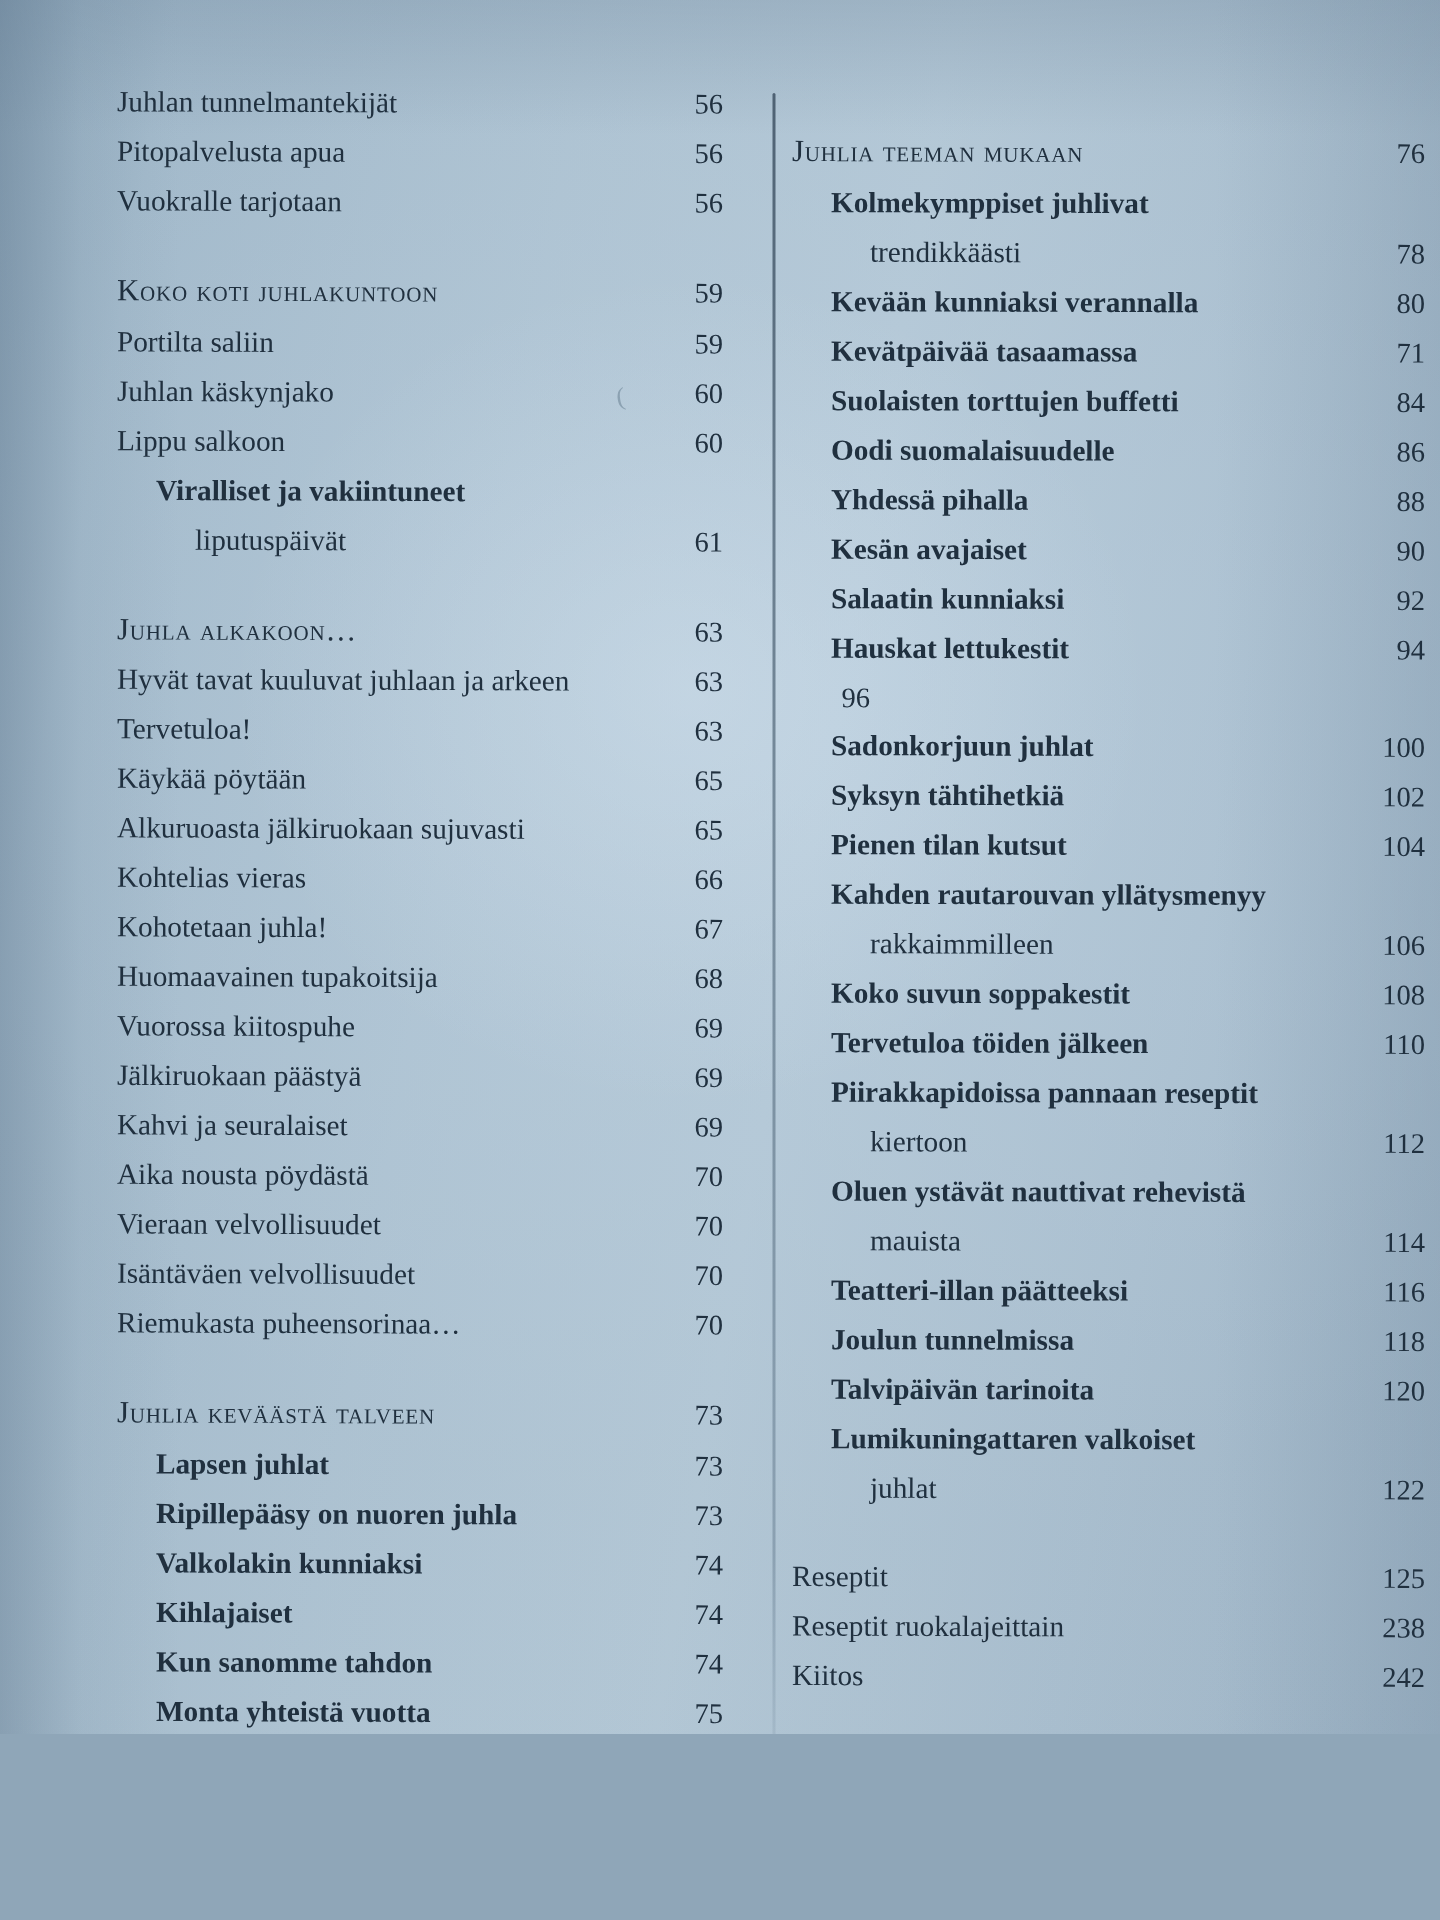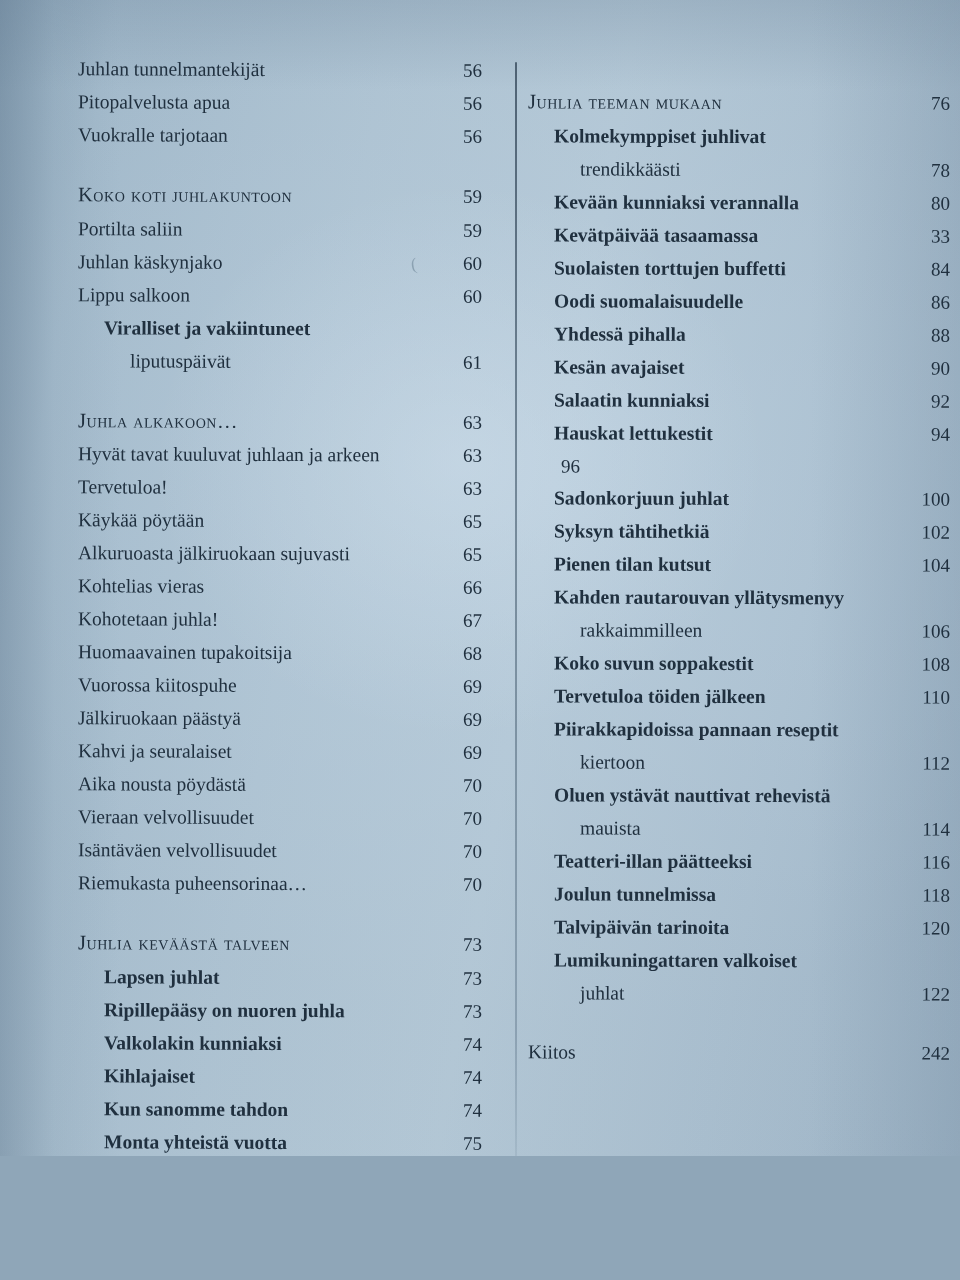--- a/index.html
+++ b/index.html
@@ -308,21 +308,21 @@
         <div class="entry indent2">
           <span class="label">trendikkäästi</span>
           <span class="pg">78</span>
         </div>
         <div class="entry indent1">
           <span class="label">Kevään kunniaksi verannalla</span>
           <span class="pg">80</span>
         </div>
         <div class="entry indent1">
           <span class="label">Kevätpäivää tasaamassa</span>
-          <span class="pg">33</span>
+          <span class="pg">71</span>
         </div>
         <div class="entry indent1">
           <span class="label">Suolaisten torttujen buffetti</span>
           <span class="pg">84</span>
         </div>
         <div class="entry indent1">
           <span class="label">Oodi suomalaisuudelle</span>
           <span class="pg">86</span>
         </div>
         <div class="entry indent1">
@@ -402,20 +402,28 @@
         </div>
         <div class="entry indent1 noPage">
           <span class="label">Lumikuningattaren valkoiset</span>
           <span class="pg"></span>
         </div>
         <div class="entry indent2">
           <span class="label">juhlat</span>
           <span class="pg">122</span>
         </div>
         <div class="gap"></div>
+        <div class="entry">
+          <span class="label">Reseptit</span>
+          <span class="pg">125</span>
+        </div>
+        <div class="entry">
+          <span class="label">Reseptit ruokalajeittain</span>
+          <span class="pg">238</span>
+        </div>
         <div class="entry">
           <span class="label">Kiitos</span>
           <span class="pg">242</span>
         </div>
       </div>
   </div>
 
   <div class="stray-mark">(</div>
 
   <div class="below-edge"></div>

